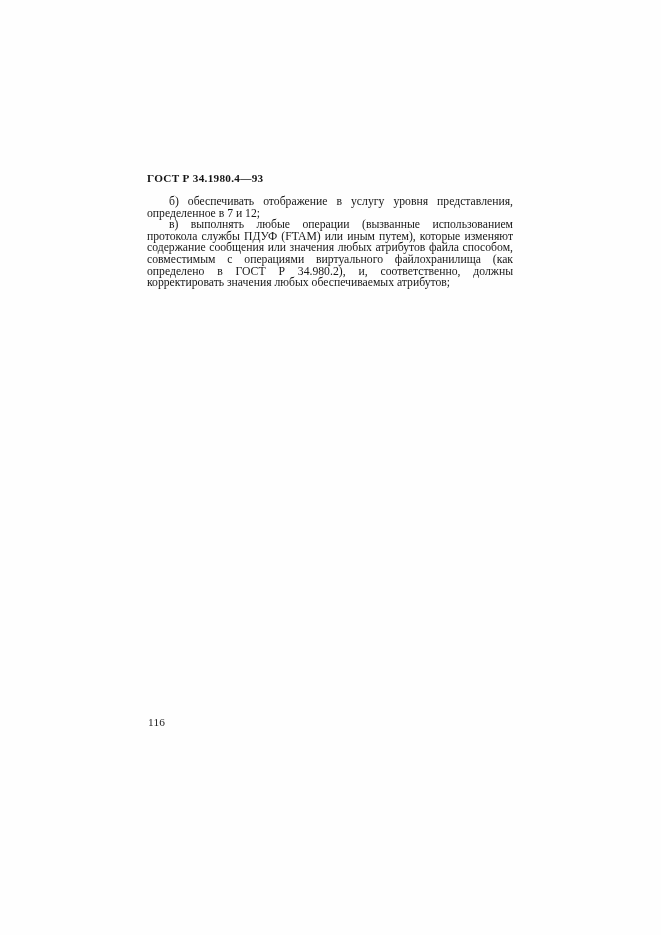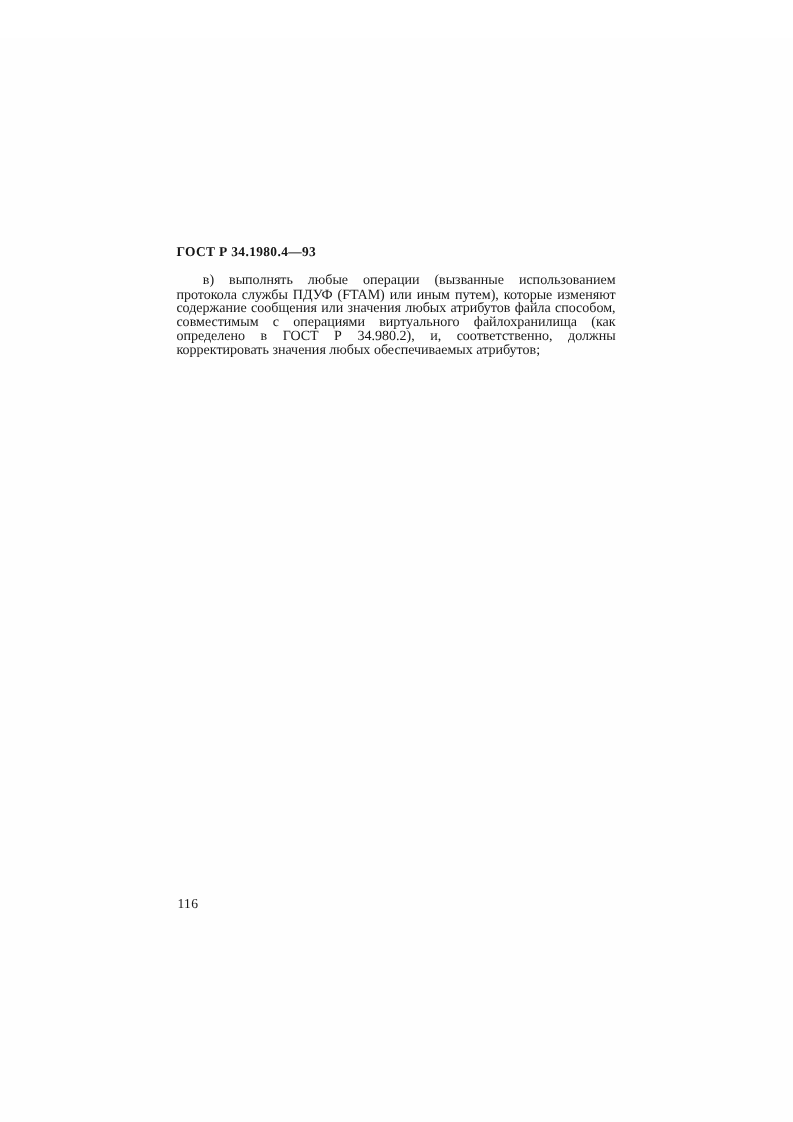--- a/index.html
+++ b/index.html
@@ -15,21 +15,20 @@
     overflow: hidden;
     font-family: "Liberation Serif", "DejaVu Serif", serif;
     color: #161616;
     -webkit-font-smoothing: antialiased;
   }
 
   .page {
     position: absolute;
     inset: 0;
     background: #fefefe;
-    margin-top: 32px;
   }
 
   
   .page-header {
     position: absolute;
     left: 147px;
     top: 172px;
     font-family: "Liberation Serif", "DejaVu Serif", serif;
     font-weight: bold;
     font-size: 11.2px;
@@ -86,18 +85,19 @@
   }
 </style>
 </head>
 <body>
 
 <div class="page">
 
   <div class="page-header">ГОСТ Р 34.1980.4—93</div>
 
   <div class="text-column">
+    <p class="para">б) обеспечивать отображение в услугу уровня   представления, определенное в 7 и 12;</p>
     <p class="para">в) выполнять любые  операции  (вызванные   использованием протокола службы ПДУФ (FTAM) или иным путем), которые изменяют содержание сообщения или  значения  любых  атрибутов файла способом, совместимым с операциями виртуального файлохранилища (как определено в ГОСТ Р 34.980.2), и, соответственно, должны корректировать значения любых обеспечиваемых  атрибутов;</p>
   </div>
 
   <div class="folio">116</div>
 
 </div>
 
 </body></html>

